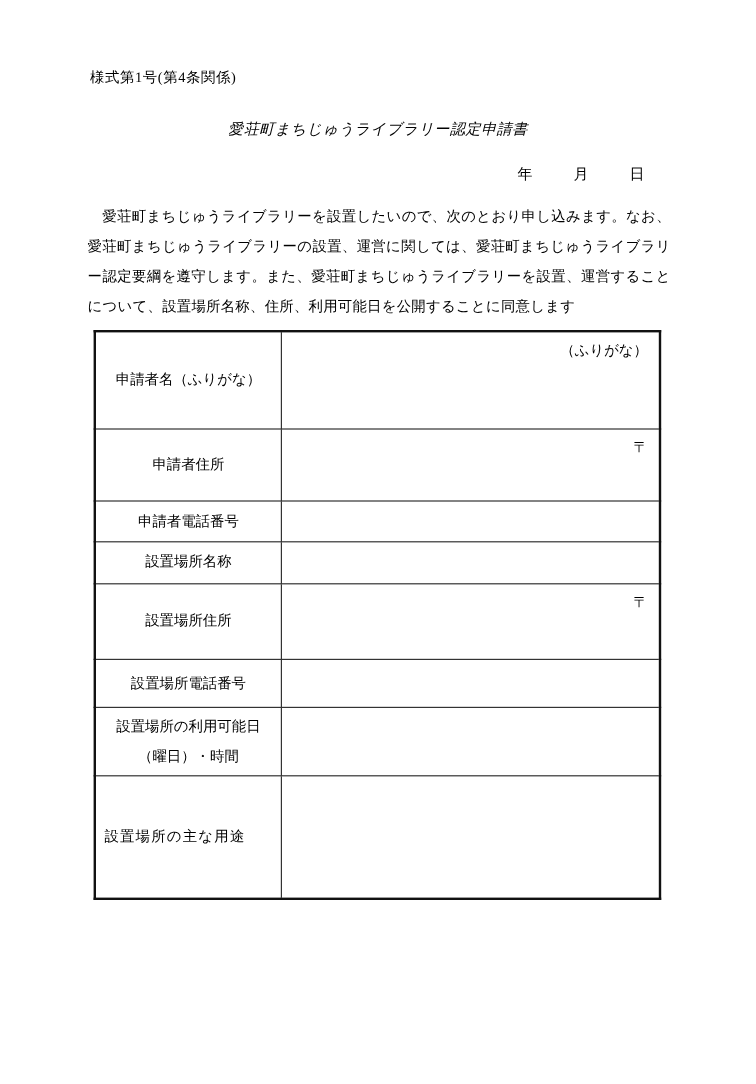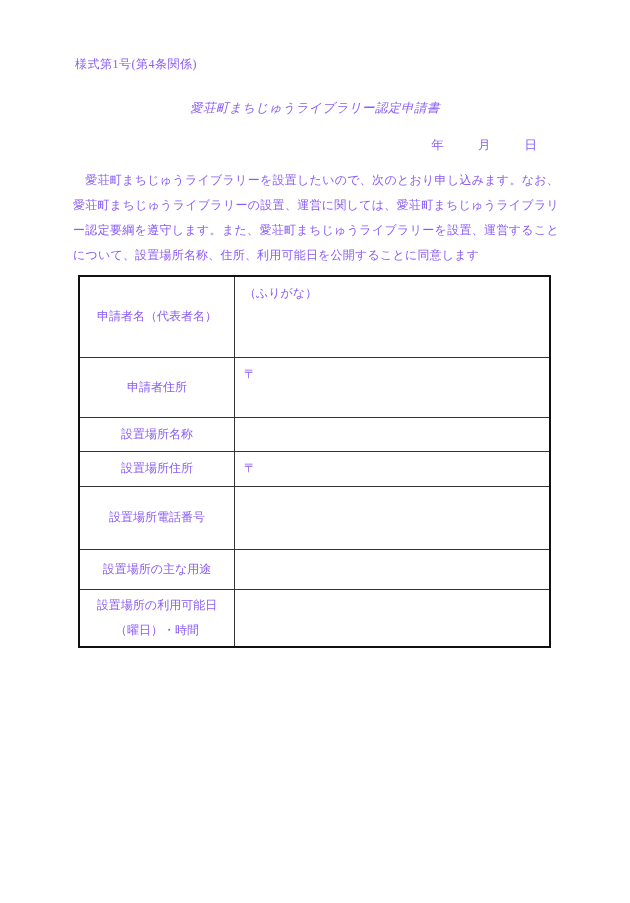--- a/index.html
+++ b/index.html
@@ -6,21 +6,21 @@
     margin: 0;
     padding: 0;
     background: #e8e8e8;
   }
   .page {
     position: relative;
     width: 630px;
     height: 903px;
     margin: 0 auto;
     background: #ffffff;
-    color: #8b5cf6;
+    color: #000000;
     font-family: "Liberation Serif", "DejaVu Serif", serif;
     overflow: hidden;
   }
   .form-number {
     position: absolute;
     left: 75px;
     top: 56px;
     font-size: 12px;
     letter-spacing: 0.5px;
     white-space: nowrap;
@@ -73,23 +73,24 @@
   }
   td.label-cell {
     width: 142px;
     text-align: center;
     vertical-align: middle;
     padding: 3px 6px;
     white-space: pre-line;
   }
   td.value-cell {
     vertical-align: top;
-    text-align: left;
+    text-align: right;
     padding: 4px 9px;
     line-height: 20px;
+    font-family: Liberation Mono, monospace;
   }
   
   tr:nth-child(1) { height: 81px; }
   tr:nth-child(2) { height: 60px; }
   tr:nth-child(3) { height: 34px; }
   tr:nth-child(4) { height: 35px; }
   tr:nth-child(5) { height: 63px; }
   tr:nth-child(6) { height: 40px; margin-top: 40px; }
   tr:nth-child(7) { height: 45px; }
   tr:nth-child(8) { height: 103px; }
@@ -117,44 +118,48 @@
     <span class="date-part">年</span>
     <span class="date-part">月</span>
     <span class="date-part">日</span>
   </div>
 
   <div class="body-paragraph">　愛荘町まちじゅうライブラリーを設置したいので、次のとおり申し込みます。なお、愛荘町まちじゅうライブラリーの設置、運営に関しては、愛荘町まちじゅうライブラリー認定要綱を遵守します。また、愛荘町まちじゅうライブラリーを設置、運営することについて、設置場所名称、住所、利用可能日を公開することに同意します</div>
 
   <table class="form-table">
     <tbody>
         <tr>
-          <td class="label-cell">申請者名（代表者名）</td>
+          <td class="label-cell">申請者名（ふりがな）</td>
           <td class="value-cell"><span class="value-prefix">（ふりがな）</span></td>
         </tr>
         <tr>
           <td class="label-cell">申請者住所</td>
           <td class="value-cell"><span class="value-prefix">〒</span></td>
+        </tr>
+        <tr>
+          <td class="label-cell">申請者電話番号</td>
+          <td class="value-cell"></td>
         </tr>
         <tr>
           <td class="label-cell">設置場所名称</td>
           <td class="value-cell"></td>
         </tr>
         <tr>
           <td class="label-cell">設置場所住所</td>
           <td class="value-cell"><span class="value-prefix">〒</span></td>
         </tr>
         <tr>
           <td class="label-cell">設置場所電話番号</td>
           <td class="value-cell"></td>
         </tr>
         <tr>
-          <td class="label-cell">設置場所の主な用途</td>
+          <td class="label-cell">設置場所の利用可能日
+（曜日）・時間</td>
           <td class="value-cell"></td>
         </tr>
         <tr>
-          <td class="label-cell">設置場所の利用可能日
-（曜日）・時間</td>
+          <td class="label-cell">設置場所の主な用途</td>
           <td class="value-cell"></td>
         </tr>
       </tbody>
   </table>
 
 </div>
 
 </body></html>

